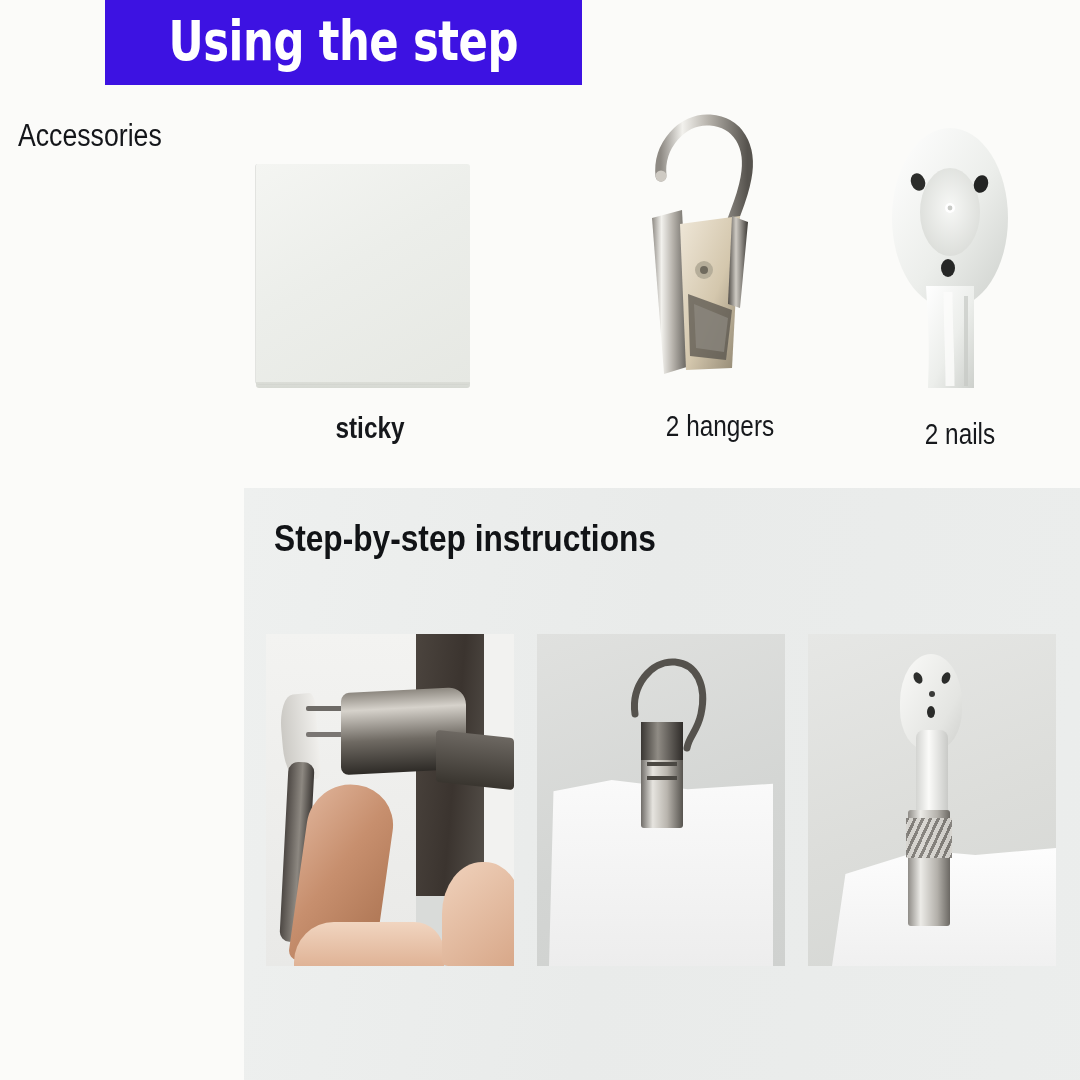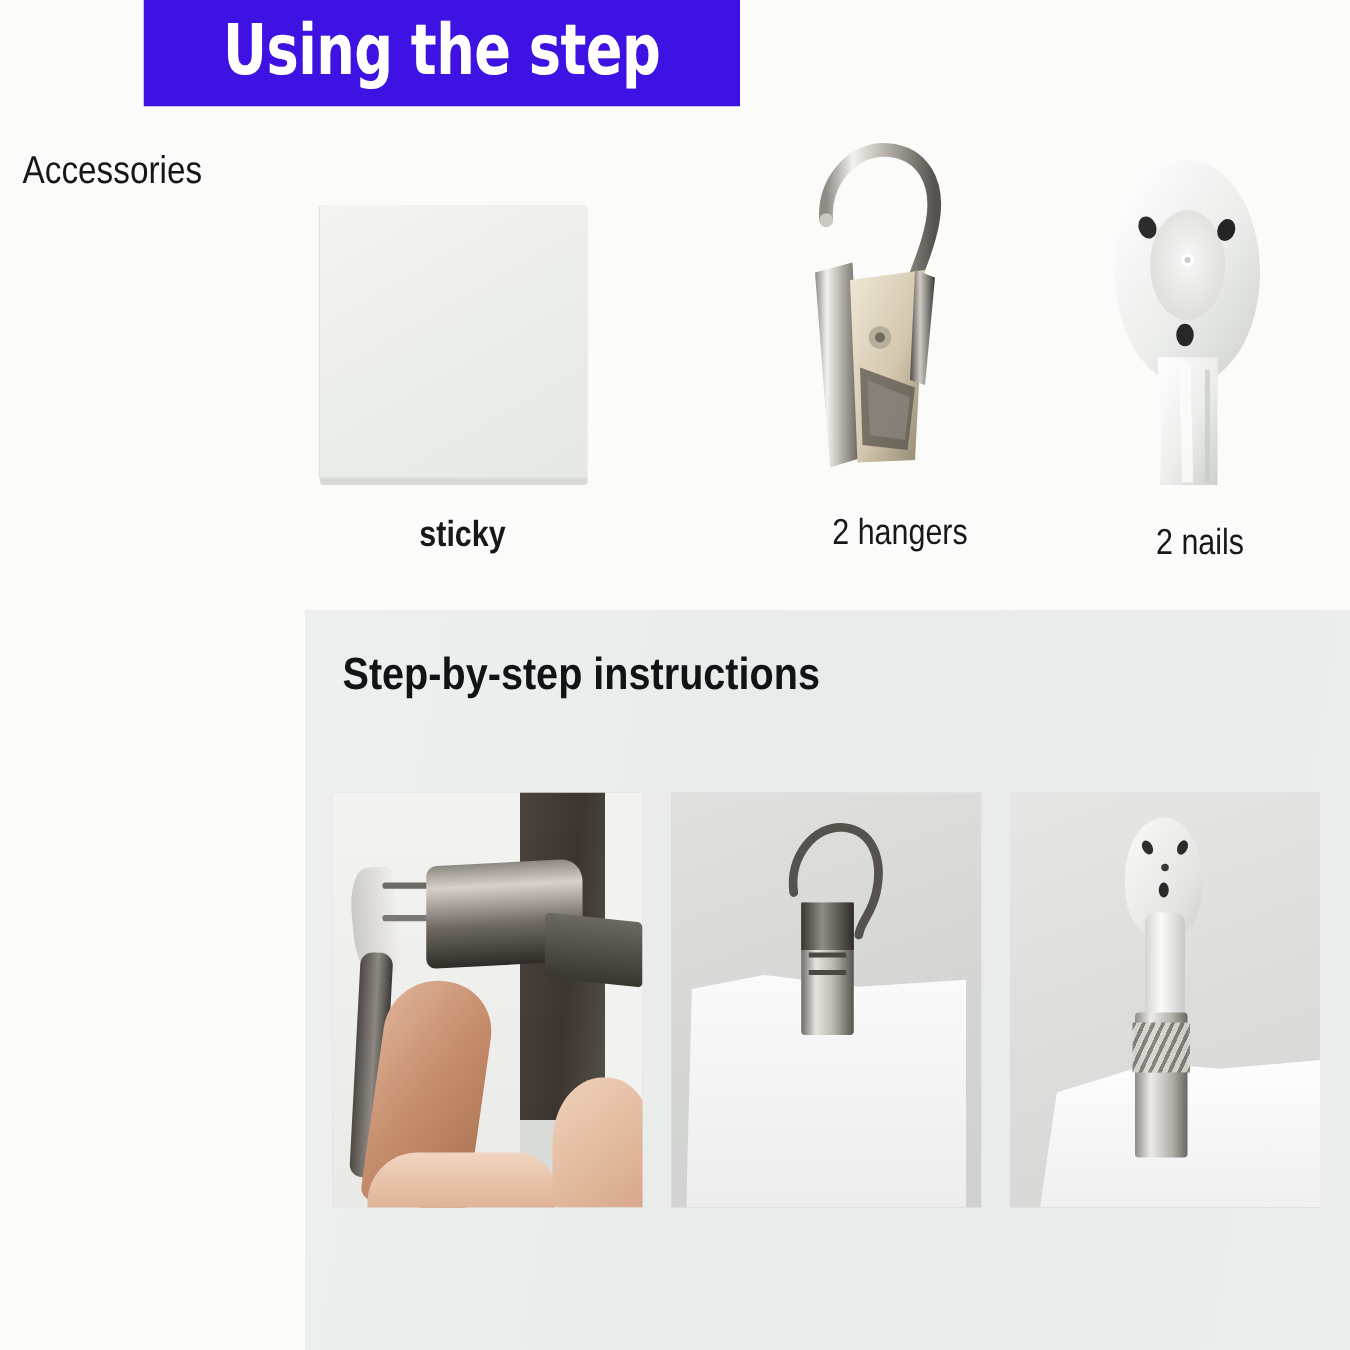--- a/index.html
+++ b/index.html
@@ -20,21 +20,20 @@
     position: absolute;
     left: 105px;
     top: 0;
     width: 477px;
     height: 85px;
     background: #3d12e2;
     display: flex;
     align-items: center;
     justify-content: center;
     box-sizing: border-box;
-    margin-left: 10px;
   }
   #title-banner .title-text {
     color: #ffffff;
     font-family: "Liberation Sans Narrow", "DejaVu Sans Condensed", "Liberation Sans", sans-serif;
     font-size: 56px;
     font-weight: 700;
     letter-spacing: -0.5px;
     transform: scaleX(0.86);
     transform-origin: center;
     white-space: nowrap;

